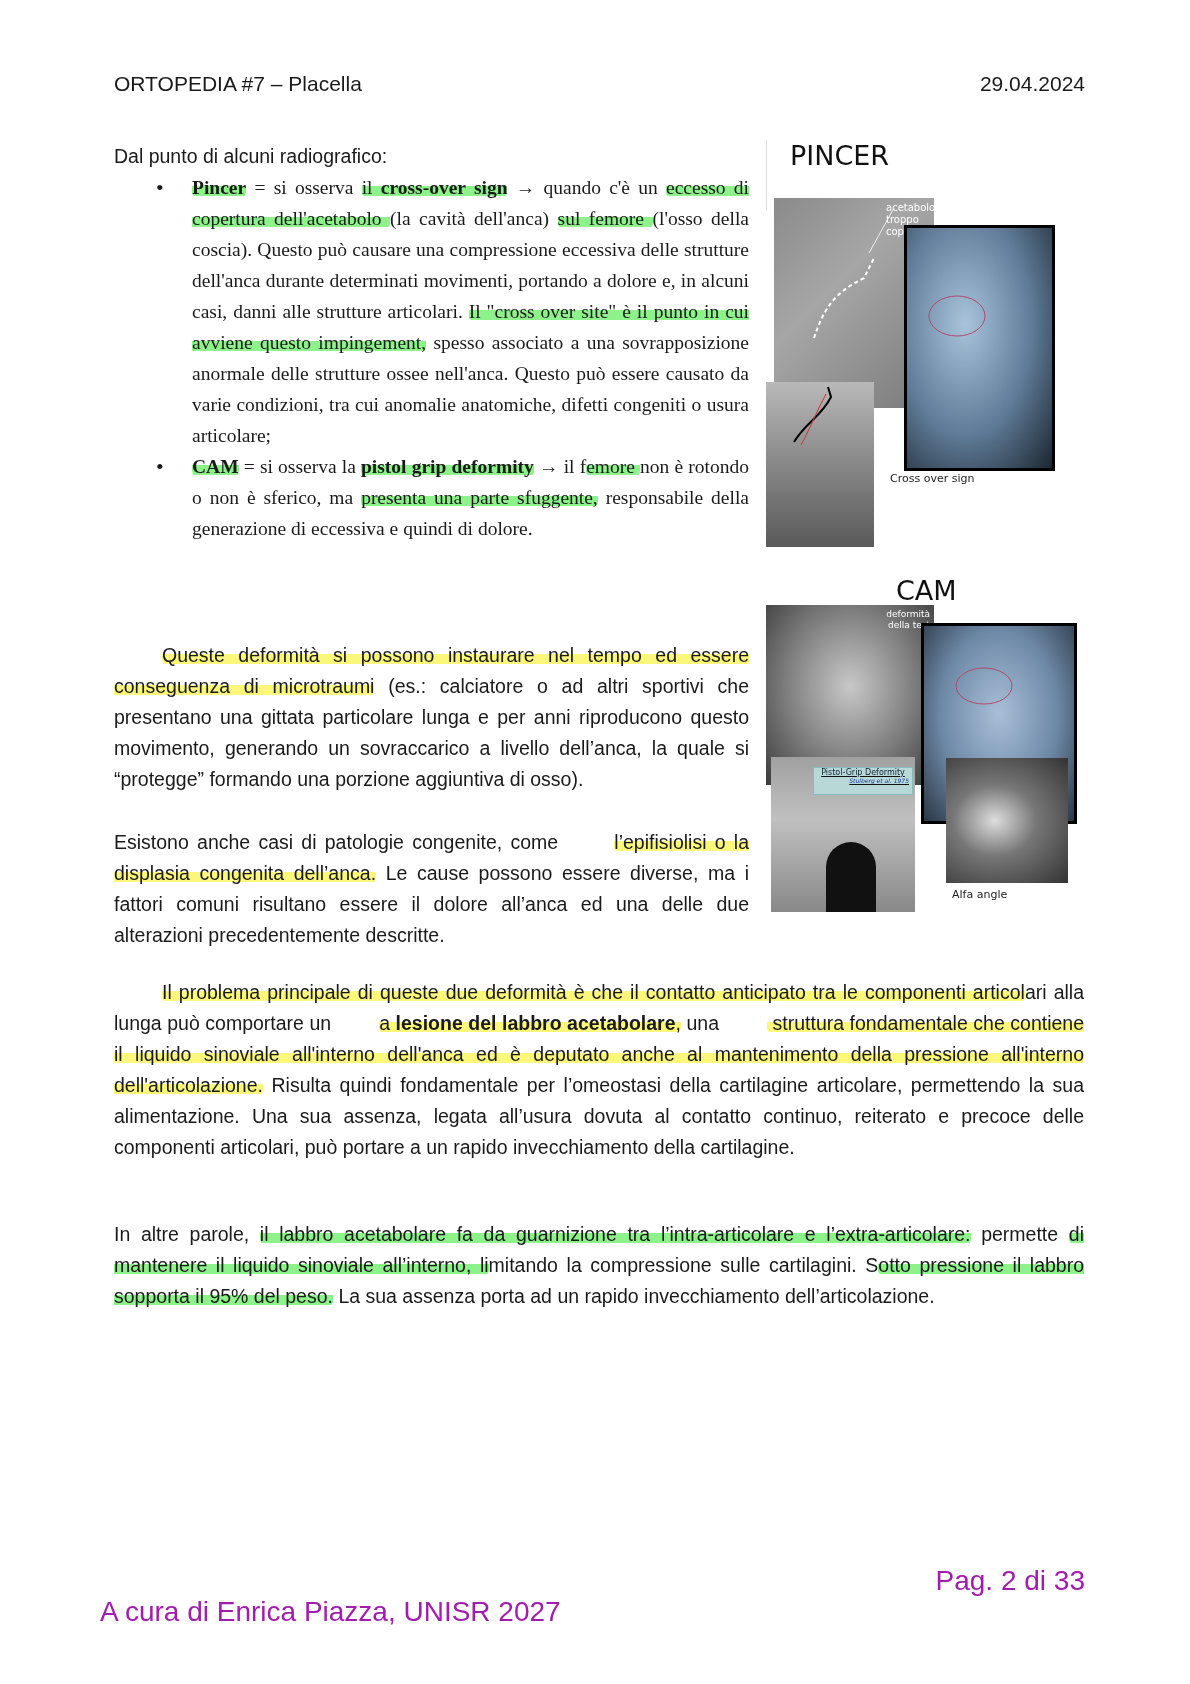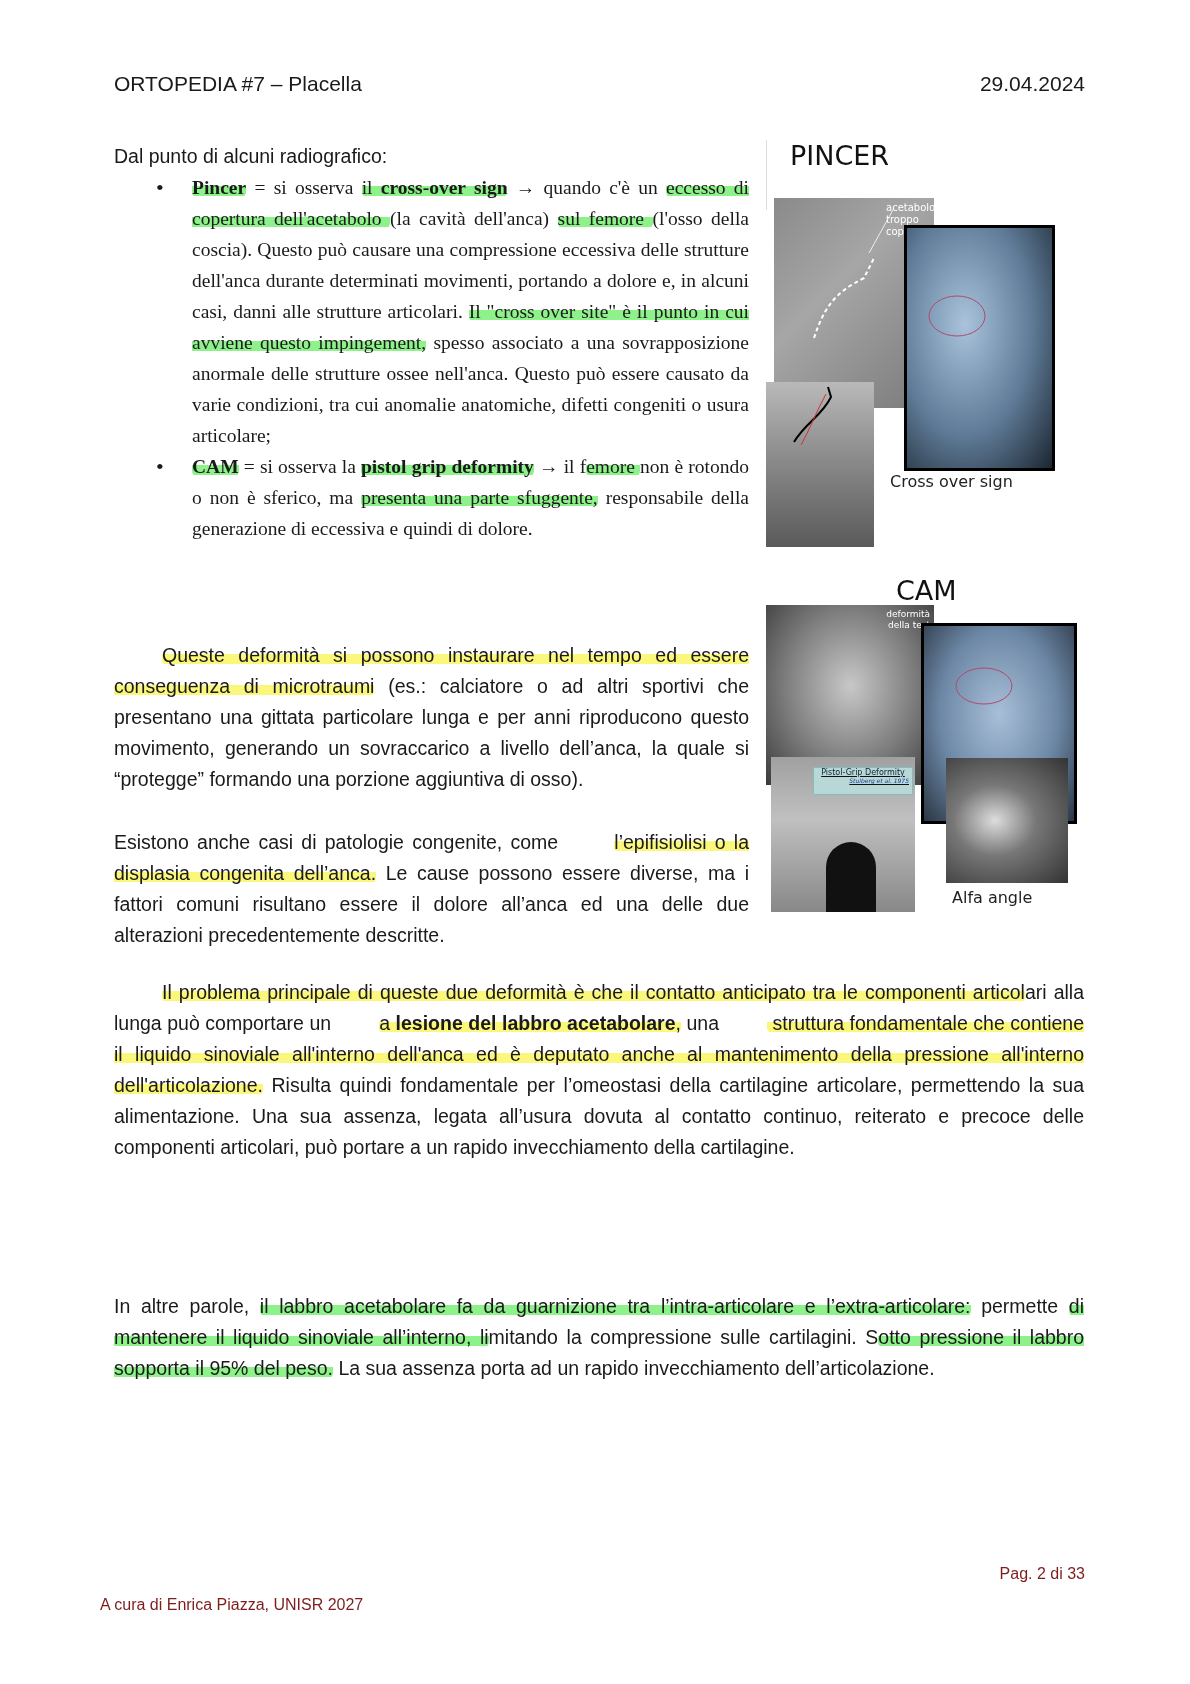--- a/index.html
+++ b/index.html
@@ -12,22 +12,22 @@
   .p{margin:0;}
   .hl-g{background:linear-gradient(transparent 45%, #8ef28a 45%, #8ef28a 92%, transparent 92%);border-radius:6px;}
   .hl-y{background:linear-gradient(transparent 45%, #fbf77a 45%, #fbf77a 92%, transparent 92%);border-radius:6px;margin-left:48px;}
   b{font-weight:700;}
   .bullet-list{list-style:none;padding:0;margin:0;}
   .bullet-list li{position:relative;padding-left:78px;font-family:Liberation Serif, serif;}
   .bullet-list li::before{content:"•";position:absolute;left:42px;top:0;font-size:22px;}
   .vline{position:absolute;left:766px;top:140px;width:1px;height:70px;background:#ddd;}
   .fig-title{position:absolute;font-family:"DejaVu Sans",sans-serif;font-size:27px;color:#111;}
   .xray{position:absolute;overflow:hidden;}
-  .cap{position:absolute;font-family:"DejaVu Sans",sans-serif;font-size:16px;color:#222;}
-  .ftr{position:absolute;font-size:16px;color:#7f1d1d;}
+  .cap{position:absolute;font-family:"DejaVu Sans",sans-serif;font-size:11px;color:#222;}
+  .ftr{position:absolute;font-size:28px;color:#a21caf;}
 </style>
 </head>
 <body>
 
 <div class="hdr hdr-left">ORTOPEDIA #7 – Placella</div>
 <div class="hdr hdr-right">29.04.2024</div>
 
 <div class="txt" style="left:114px;top:141px;width:635px;">
   <p class="p">Dal punto di alcuni radiografico:</p>
   <ul class="bullet-list">
@@ -45,21 +45,21 @@
 </div>
 
 <div class="txt just" style="left:114px;top:827px;width:635px;">
   <span>Esistono anche casi di patologie congenite, come </span><span class="hl-y">l’epifisiolisi o la displasia congenita dell’anca.</span><span> Le cause possono essere diverse, ma i fattori comuni risultano essere il dolore all’anca ed una delle due alterazioni precedentemente descritte.</span>
 </div>
 
 <div class="txt just" style="left:114px;top:977px;width:970px;">
   <span class="hl-y">Il problema principale di queste due deformità è che il contatto anticipato tra le componenti articol</span><span>ari alla lunga può comportare un</span><span class="hl-y"><span>a </span><b>lesione del labbro acetabolare</b><span>,</span></span><span> una</span><span class="hl-y"> struttura fondamentale che contiene il liquido sinoviale all'interno dell'anca ed è deputato anche al mantenimento della pressione all'interno dell'articolazione.</span><span> Risulta quindi fondamentale per l’omeostasi della cartilagine articolare, permettendo la sua alimentazione. Una sua assenza, legata all’usura dovuta al contatto continuo, reiterato e precoce delle componenti articolari, può portare a un rapido invecchiamento della cartilagine.</span>
 </div>
 
-<div class="txt just" style="left:114px;top:1291px;width:970px;">
+<div class="txt just" style="left:114px;top:1219px;width:970px;">
   <span>In altre parole, </span><span class="hl-g">il labbro acetabolare fa da guarnizione tra l’intra-articolare e l’extra-articolare:</span><span> permette </span><span class="hl-g">di mantenere il liquido sinoviale all’interno, li</span><span>mitando la compressione sulle cartilagini. S</span><span class="hl-g">otto pressione il labbro sopporta il 95% del peso.</span><span> La sua assenza porta ad un rapido invecchiamento dell’articolazione.</span>
 </div>
 
 <div class="vline"></div>
 <div class="fig-title" style="left:790px;top:140px;">PINCER</div>
 
 <div class="xray" style="left:774px;top:198px;width:160px;height:210px;background:linear-gradient(135deg,#8a8a8a,#a6a6a6 40%,#7a7a7a);">
   <svg width="160" height="210">
       <path d="M40,140 C50,110 60,95 90,80 L100,60" stroke="#fff" stroke-dasharray="4,3" fill="none" stroke-width="2"></path>
       <path d="M120,10 L95,55" stroke="#eee" fill="none"></path>

